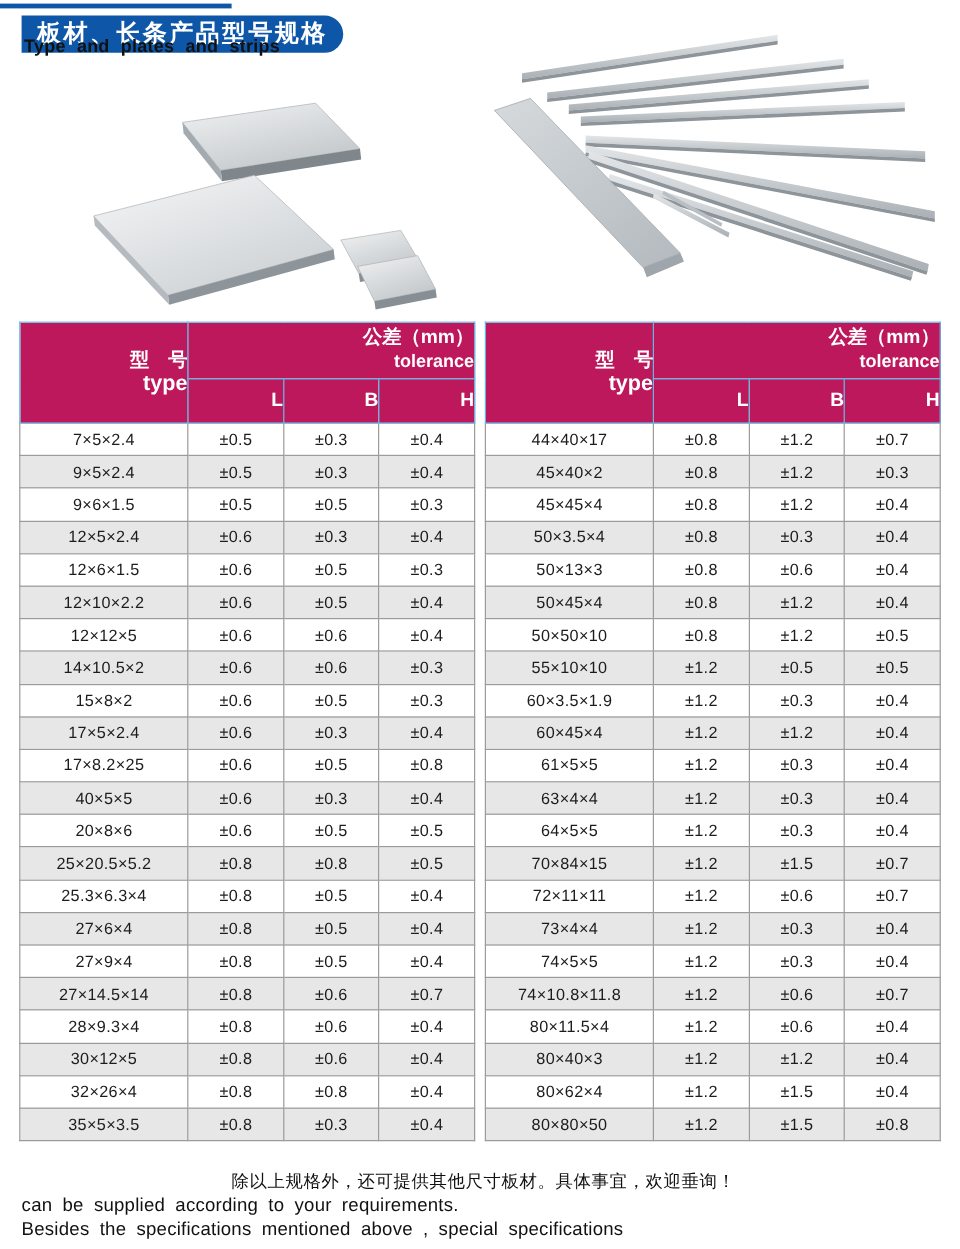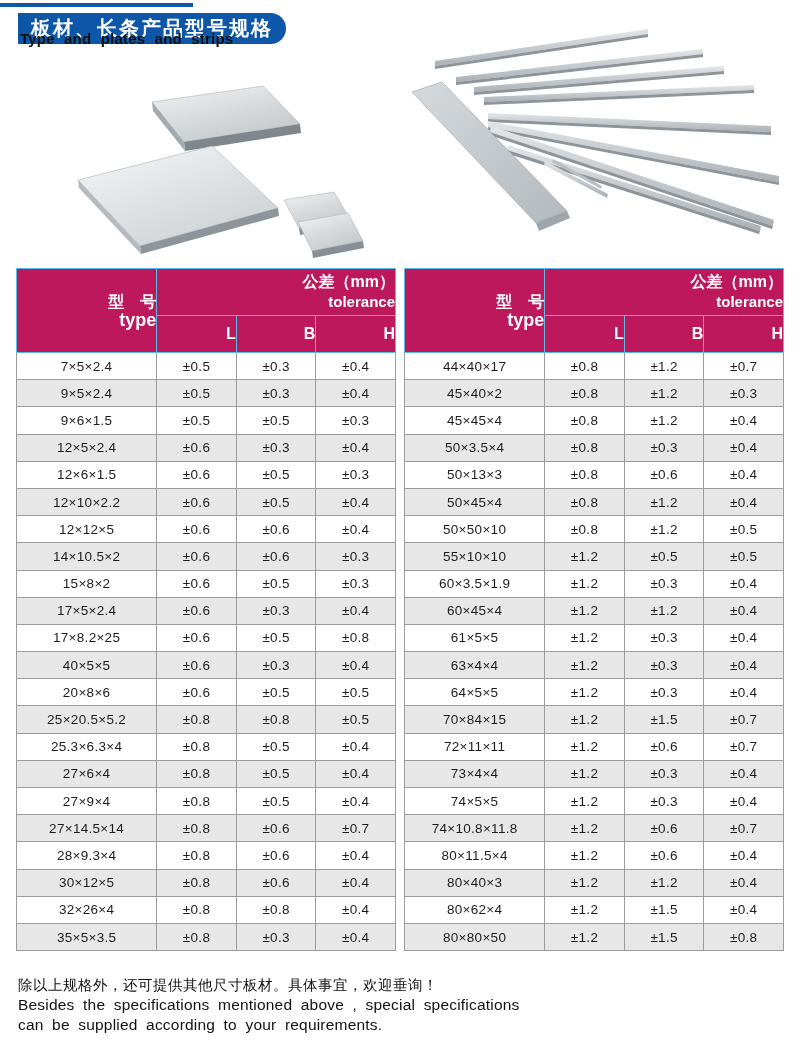--- a/index.html
+++ b/index.html
@@ -39,21 +39,21 @@
   th.th-letter{height:36px;font-size:16px;}
   table.spec td{
     border:1px solid #9b9b9b;text-align:center;vertical-align:middle;
     font-size:13.5px;color:#1c1c1c;height:26.2px;padding:0;
     letter-spacing:.3px;
   }
   table.spec tbody tr:nth-child(even) td{background:#e7e7e7;}
   table.spec tbody tr:nth-child(odd) td{background:#ffffff;}
   
   .footer{position:absolute;left:18px;top:975px;width:770px;}
-  .footer .zh{font-size:14.5px;line-height:20px;color:#111;letter-spacing:.5px;}
+  .footer .zh{font-size:14.5px;line-height:20px;color:#111;letter-spacing:.5px;text-align:center;}
   .footer .en{font-size:15.5px;line-height:20px;color:#111;word-spacing:4px;letter-spacing:.2px;}
 </style>
 </head>
 <body>
 
 <div class="page">
 
   <div class="top-rule"></div>
 
   <div class="banner">
@@ -443,17 +443,17 @@
             <td>±1.5</td>
             <td>±0.8</td>
           </tr>
         </tbody>
     </table>
 
   </div>
 
   <div class="footer">
     <div class="zh">除以上规格外，还可提供其他尺寸板材。具体事宜，欢迎垂询！</div>
+    <div class="en">can be supplied according to your requirements.</div>
     <div class="en">Besides the specifications mentioned above , special specifications</div>
-    <div class="en">can be supplied according to your requirements.</div>
   </div>
 
 </div>
 
 </body></html>

